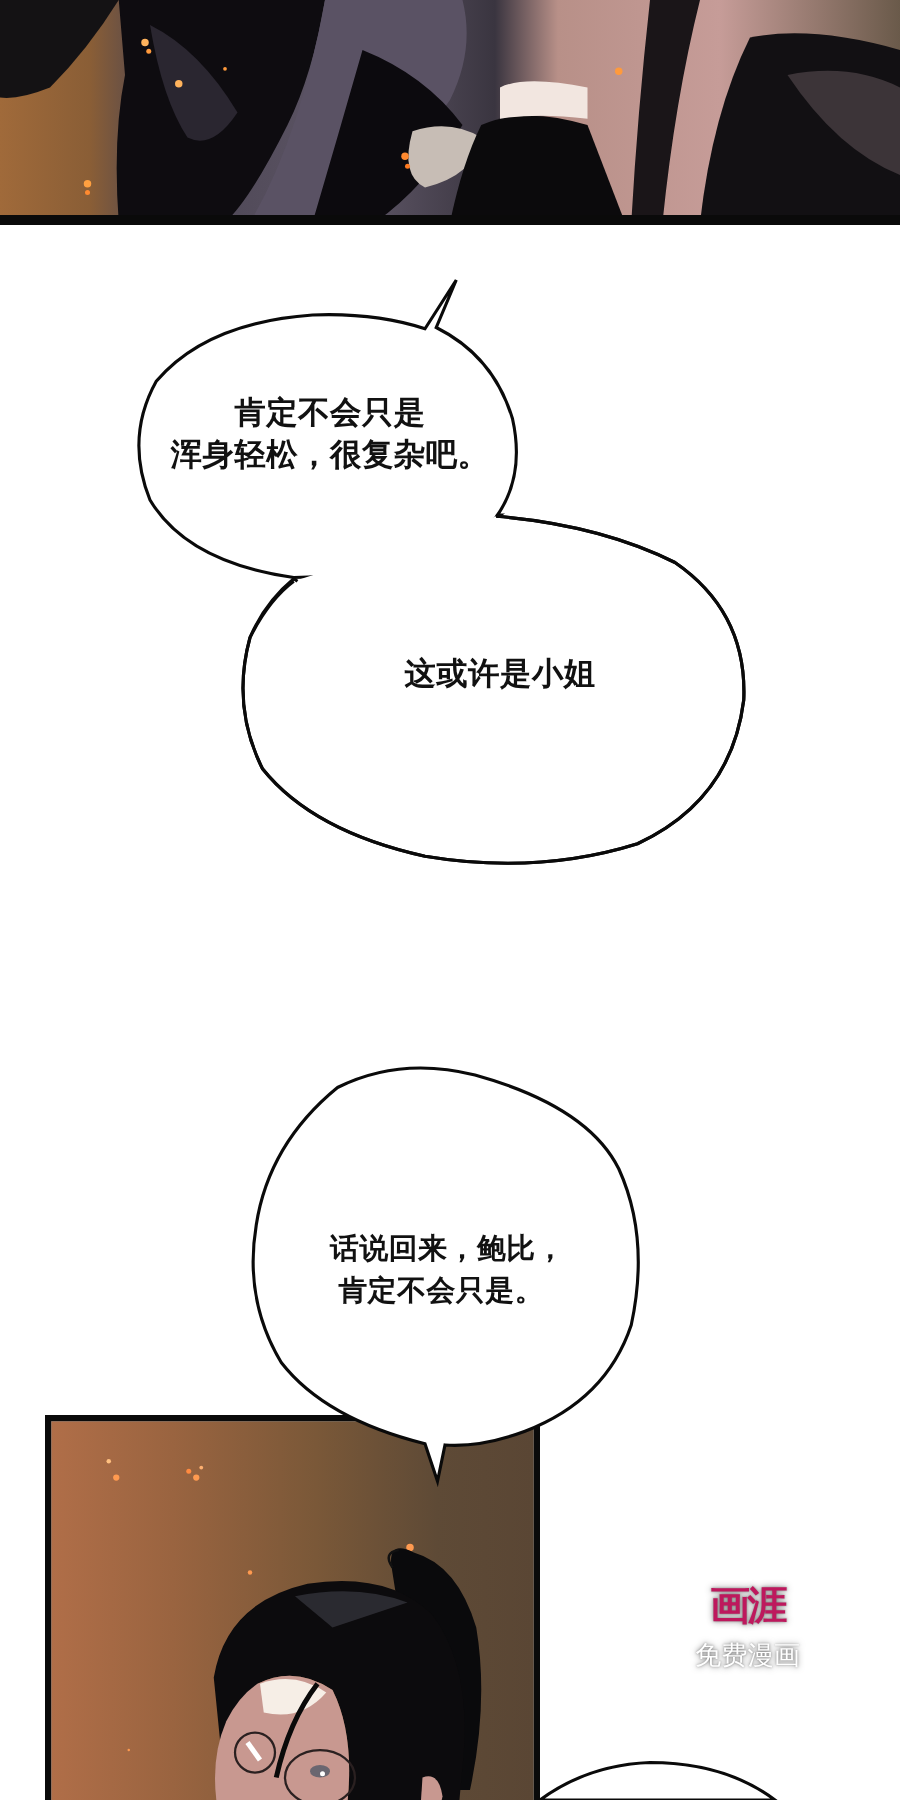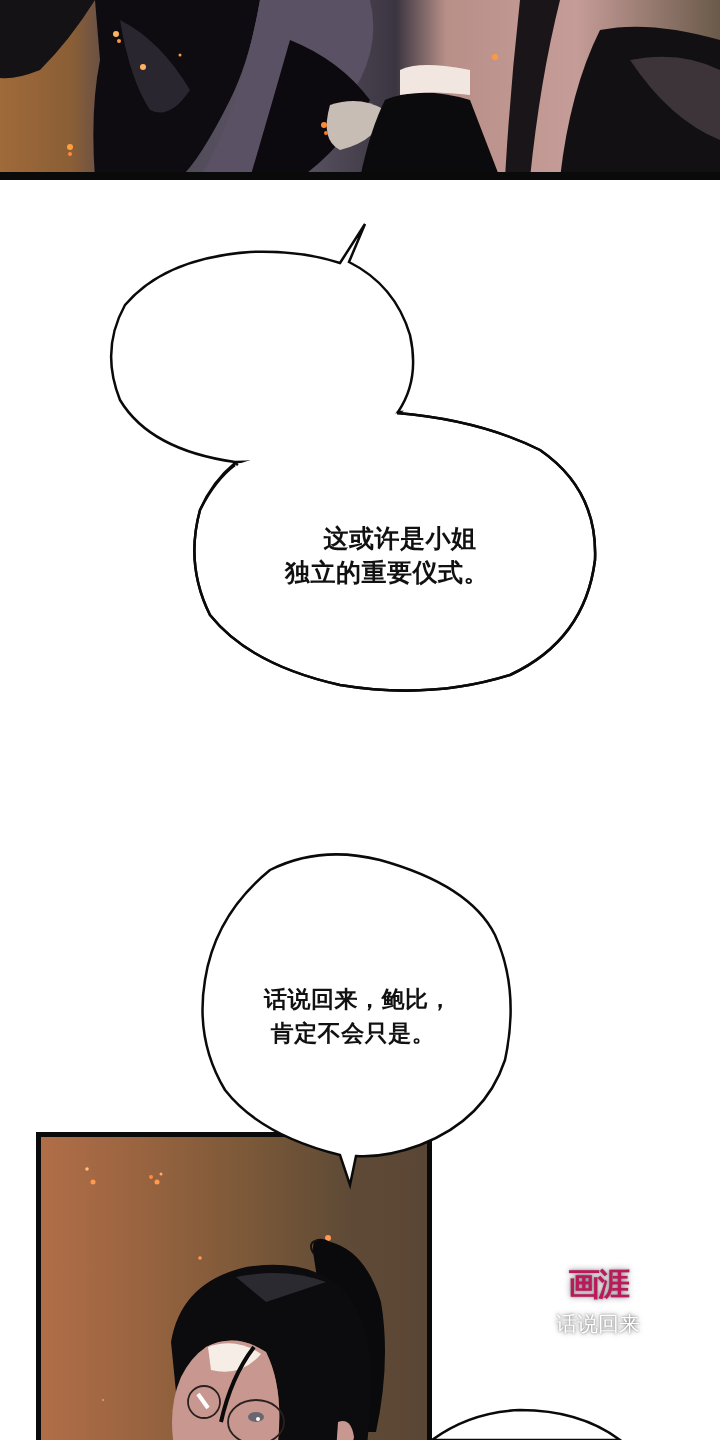--- a/index.html
+++ b/index.html
@@ -91,25 +91,26 @@
            Q598 490 595 560
            Q585 640 510 675
            Q430 700 340 685
            Q250 665 210 615
            Q185 565 200 510
            Q212 482 235 463" fill="none" stroke="#0a0a0a" stroke-width="2.5"></path>
 
 </svg>
 
 <div class="bubble-text" style="left:106px;top:313px;width:316px;">
+  <div>肯定不会只是</div>
+  <div>浑身轻松，很复杂吧。</div>
 </div>
 
 <div class="bubble-text" style="left:262px;top:522px;width:250px;">
   <div style="padding-left:26px;">这或许是小姐</div>
-  <div>独立的重要仪式。</div>
 </div>
 
 <div id="bottom-panel" class="abs">
   <svg width="396" height="320" viewBox="0 0 396 320" style="position:absolute;left:-5px;top:-5px;">
 
     <circle cx="51" cy="37" r="1.8" fill="#ffc080"></circle>
     <circle cx="57" cy="50" r="2.5" fill="#ff9a50"></circle>
     <circle cx="115" cy="45" r="2" fill="#ff8a40"></circle>
     <circle cx="121" cy="50" r="2.5" fill="#ff9a50"></circle>
     <circle cx="125" cy="42" r="1.5" fill="#ffb070"></circle>
@@ -154,14 +155,14 @@
   <path d="M432 1440 Q470 1412 520 1410 Q580 1410 620 1440 Z" fill="#ffffff" stroke="#0a0a0a" stroke-width="2.5"></path>
 </svg>
 
 <div class="bubble-text" style="left:228px;top:982px;width:260px;font-size:23px;">
   <div>话说回来，鲍比，</div>
   <div style="padding-right:10px;">肯定不会只是。</div>
 </div>
 
 <div id="watermark" class="abs">
   <div id="watermark-logo">画涯</div>
-  <div id="watermark-sub">话说回来</div>
+  <div id="watermark-sub">免费漫画</div>
 </div>
 
 </body></html>

